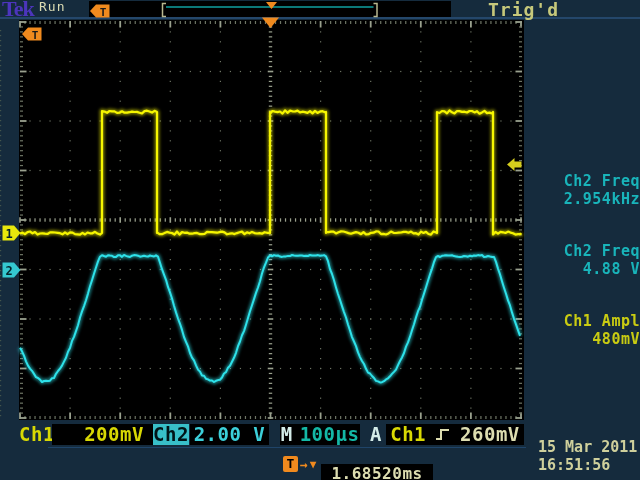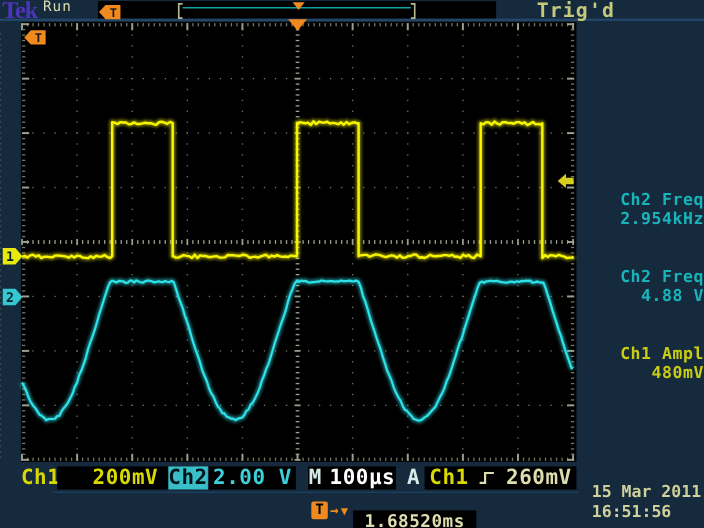--- a/index.html
+++ b/index.html
@@ -29,21 +29,21 @@
   #ro-ch1ampl{top:280px;}
 
   
   .bb{position:absolute;top:424px;height:21px;z-index:3;font-weight:bold;font-size:19px;line-height:21px;letter-spacing:0.5px;}
   .bb.box{background:#000;text-align:center;}
   .ch1lbl{left:19px;color:#d8d803;}
   .b200{left:52px;width:124px;color:#d8d803;}
   .chip{left:153px;width:36px;background:#38bfc9;color:#001418;text-align:left;}
   .b2v{left:190px;width:79px;color:#3cd0da;}
   .bm{left:280px;width:80px;display:flex;justify-content:center;gap:7px;}
-  .bm .m{color:#d4ece8;} .bm .v{color:#ffffff;}
+  .bm .m{color:#d4ece8;} .bm .v{color:#14b8a6;}
   .albl{left:370px;color:#d4ece8;}
   .btrig{left:386px;width:138px;display:flex;justify-content:center;align-items:center;gap:9px;color:#ddddb0;}
   .btrig .src{color:#d8d803;}
   .barline{position:absolute;left:48px;top:446.5px;width:478px;height:1.5px;background:#1f4468;z-index:1;}
 
   
   .trigrow{position:absolute;left:283px;top:454px;height:20px;z-index:3;display:flex;align-items:center;gap:2px;}
   .tchip{width:15px;height:16px;background:#f08a1e;color:#000;font-weight:bold;font-size:13px;line-height:16px;text-align:center;border-radius:2px;}
   .tarrow{color:#f08a1e;font-weight:bold;font-size:13px;}
   .tmark{color:#f08a1e;font-size:11px;}

